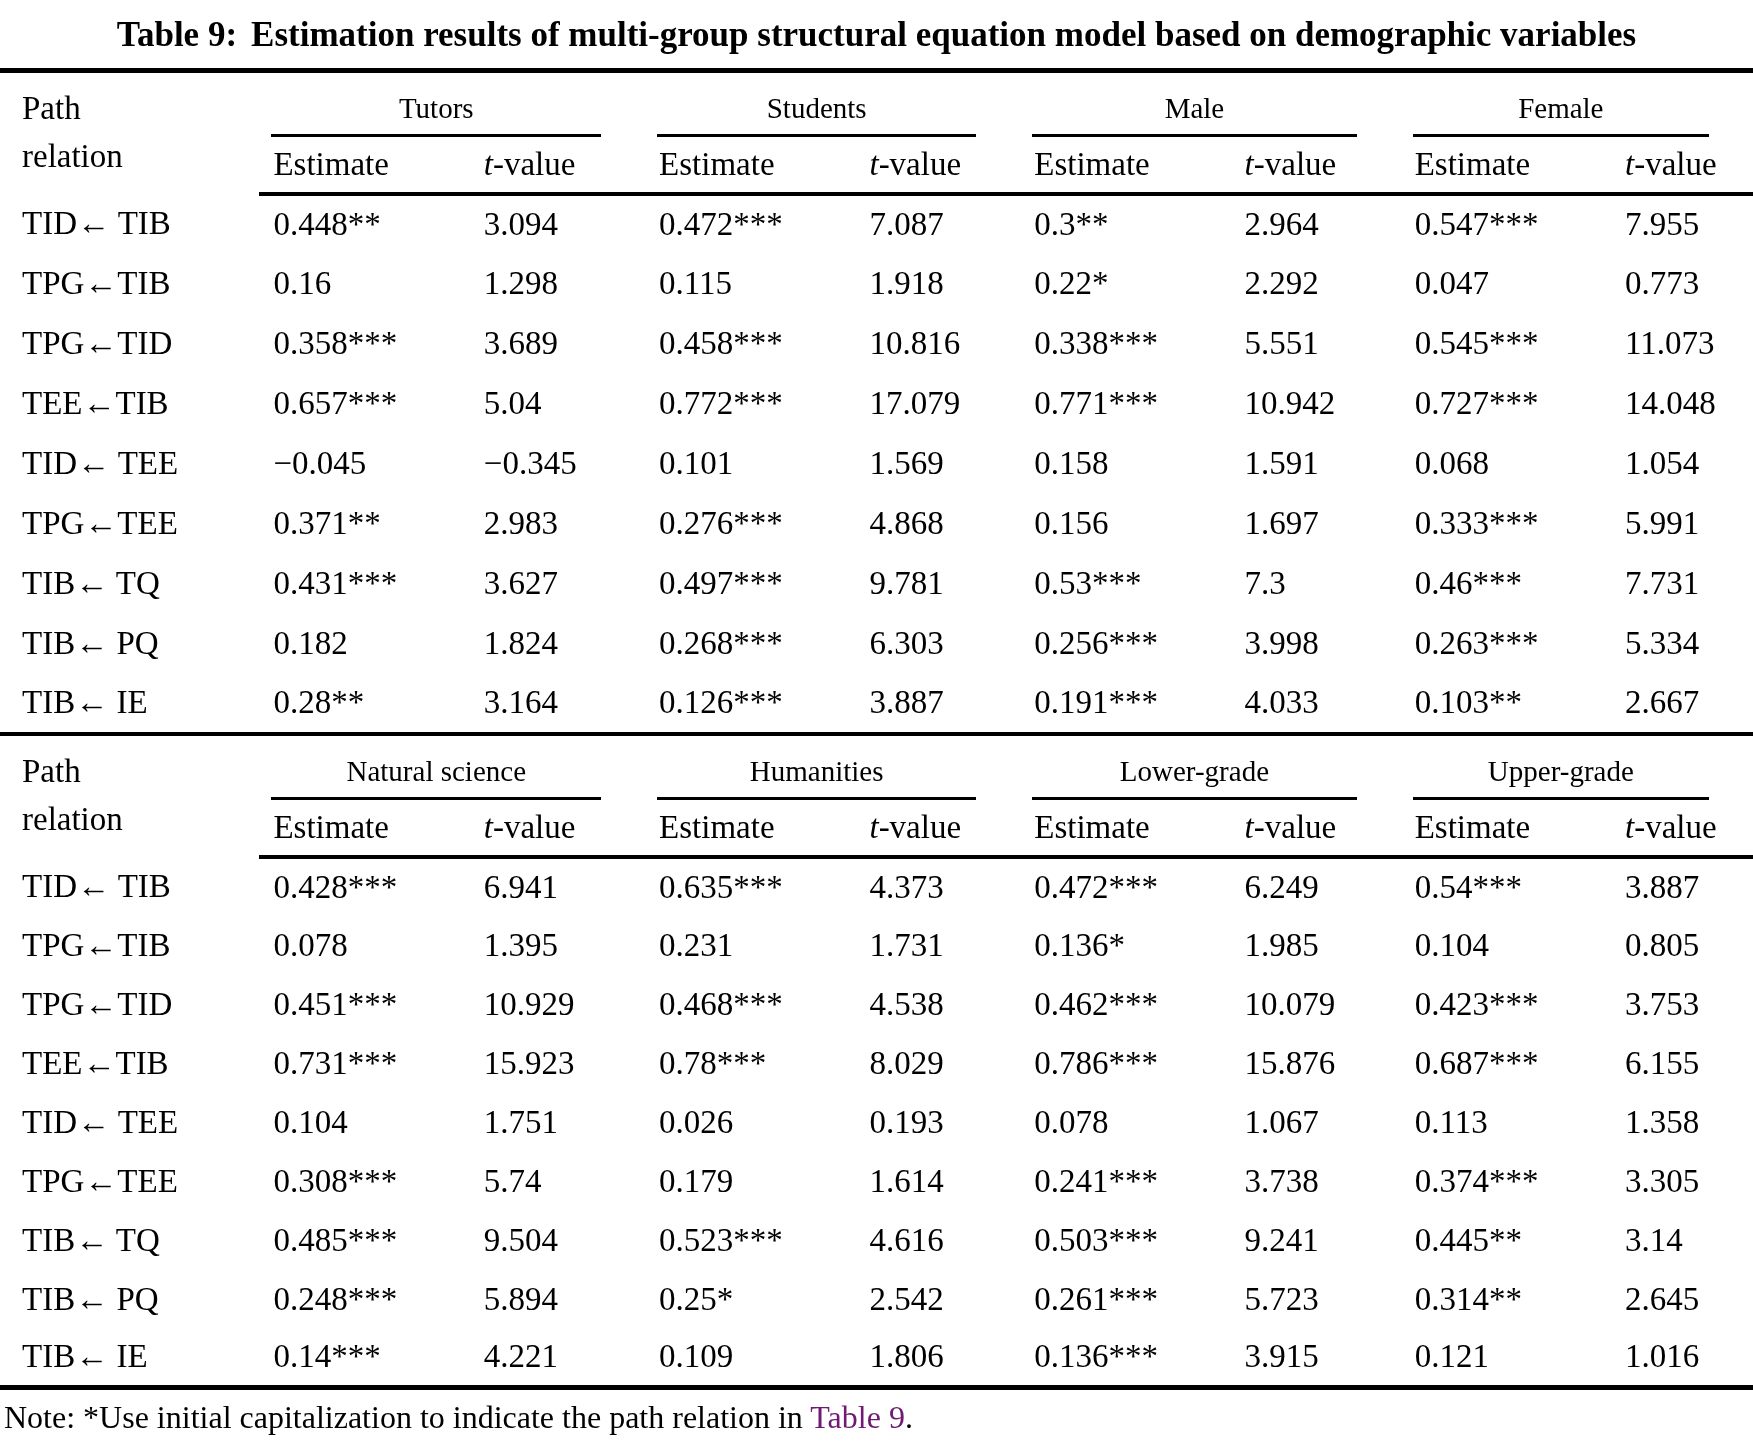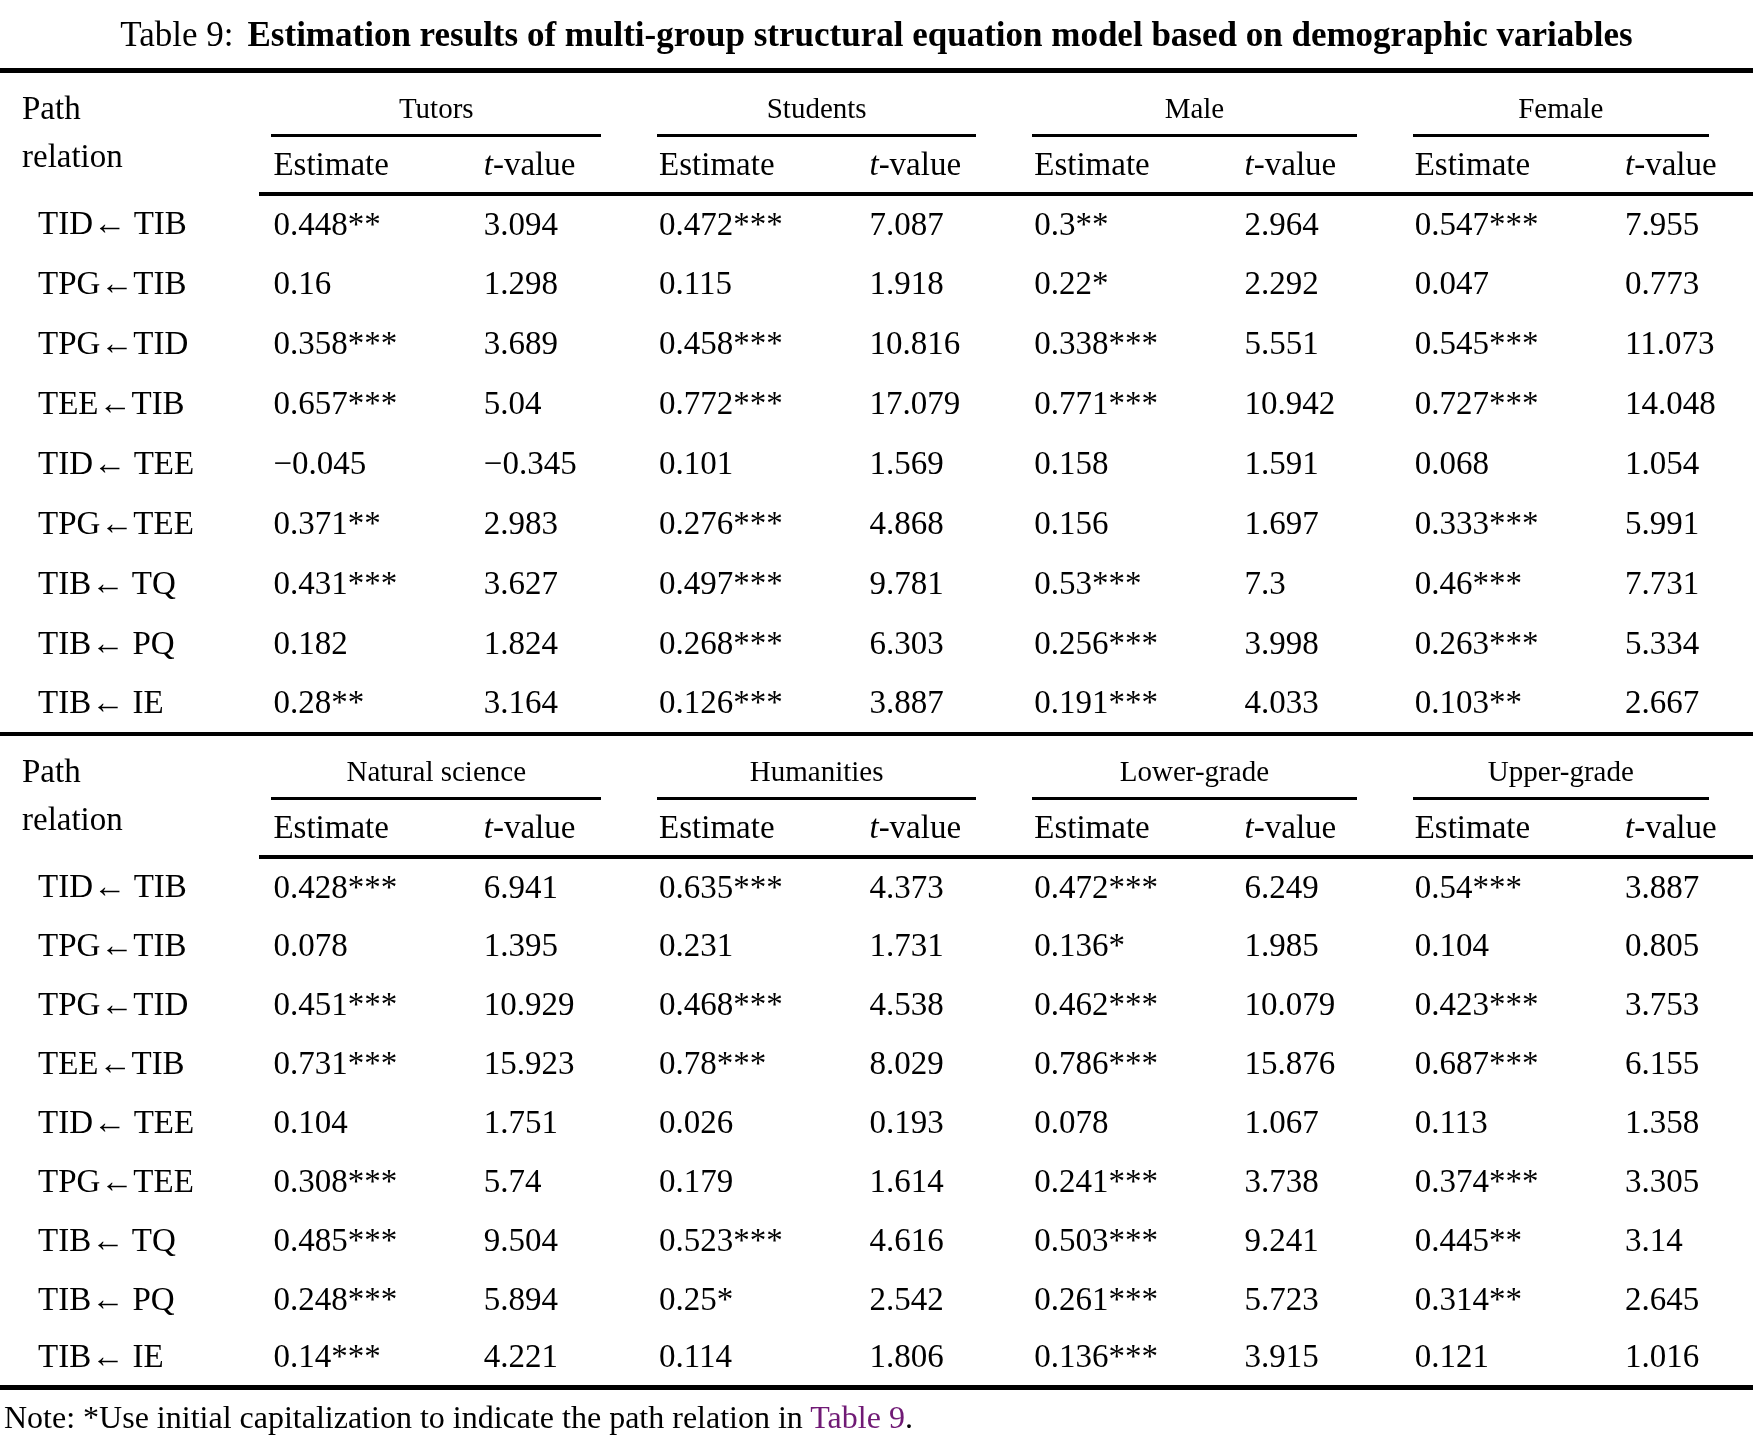--- a/index.html
+++ b/index.html
@@ -12,21 +12,21 @@
   }
   .page { width: 1753px; height: 1449px; padding-top: 6px; }
 
   .title {
     text-align: center;
     font-size: 35px;
     height: 62px;
     line-height: 58px;
     white-space: nowrap;
   }
-  .title .lbl { font-weight: normal; margin-top: 12px; }
+  .title .lbl { font-weight: bold; margin-top: 12px; }
   .title .cap { margin-left: 14px; font-weight: bold; }
 
   table.tbl {
     width: 100%;
     border-collapse: collapse;
     table-layout: fixed;
     border-top: 5px solid #000;
     border-bottom: 5px solid #000;
   }
   td { font-size: 33px; vertical-align: middle; overflow: hidden; white-space: nowrap; }
@@ -47,21 +47,21 @@
   .sub-row td { height: 57px; border-bottom: 4px solid #000; }
   .sub-row td.sub { padding-left: 14px; }
   .sub-row td i { font-style: italic; }
 
   
   tbody.sec2 tr:first-child td { border-top: 4px solid #000; }
 
   
   tbody.sec-body td { height: 60px; }
   tbody.sec-body.b2 td { height: 59px; }
-  tbody.sec-body td.path { padding-left: 38px; }
+  tbody.sec-body td.path { padding-left: 22px; }
   tbody.sec-body td.val { padding-left: 14px; }
 
   .note { padding: 9px 0 0 4px; font-size: 32px; white-space: nowrap; }
   .note .link { color: #701a75; cursor: pointer; text-decoration: none; }
 </style>
 </head>
 <body>
 
 <div class="page">
 
@@ -332,21 +332,21 @@
           <td class="val">2.542</td>
           <td class="val">0.261***</td>
           <td class="val">5.723</td>
           <td class="val">0.314**</td>
           <td class="val">2.645</td>
         </tr>
         <tr>
           <td class="path">TIB← IE</td>
           <td class="val">0.14***</td>
           <td class="val">4.221</td>
-          <td class="val">0.114</td>
+          <td class="val">0.109</td>
           <td class="val">1.806</td>
           <td class="val">0.136***</td>
           <td class="val">3.915</td>
           <td class="val">0.121</td>
           <td class="val">1.016</td>
         </tr>
       </tbody>
   </table>
 
   <div class="note">

